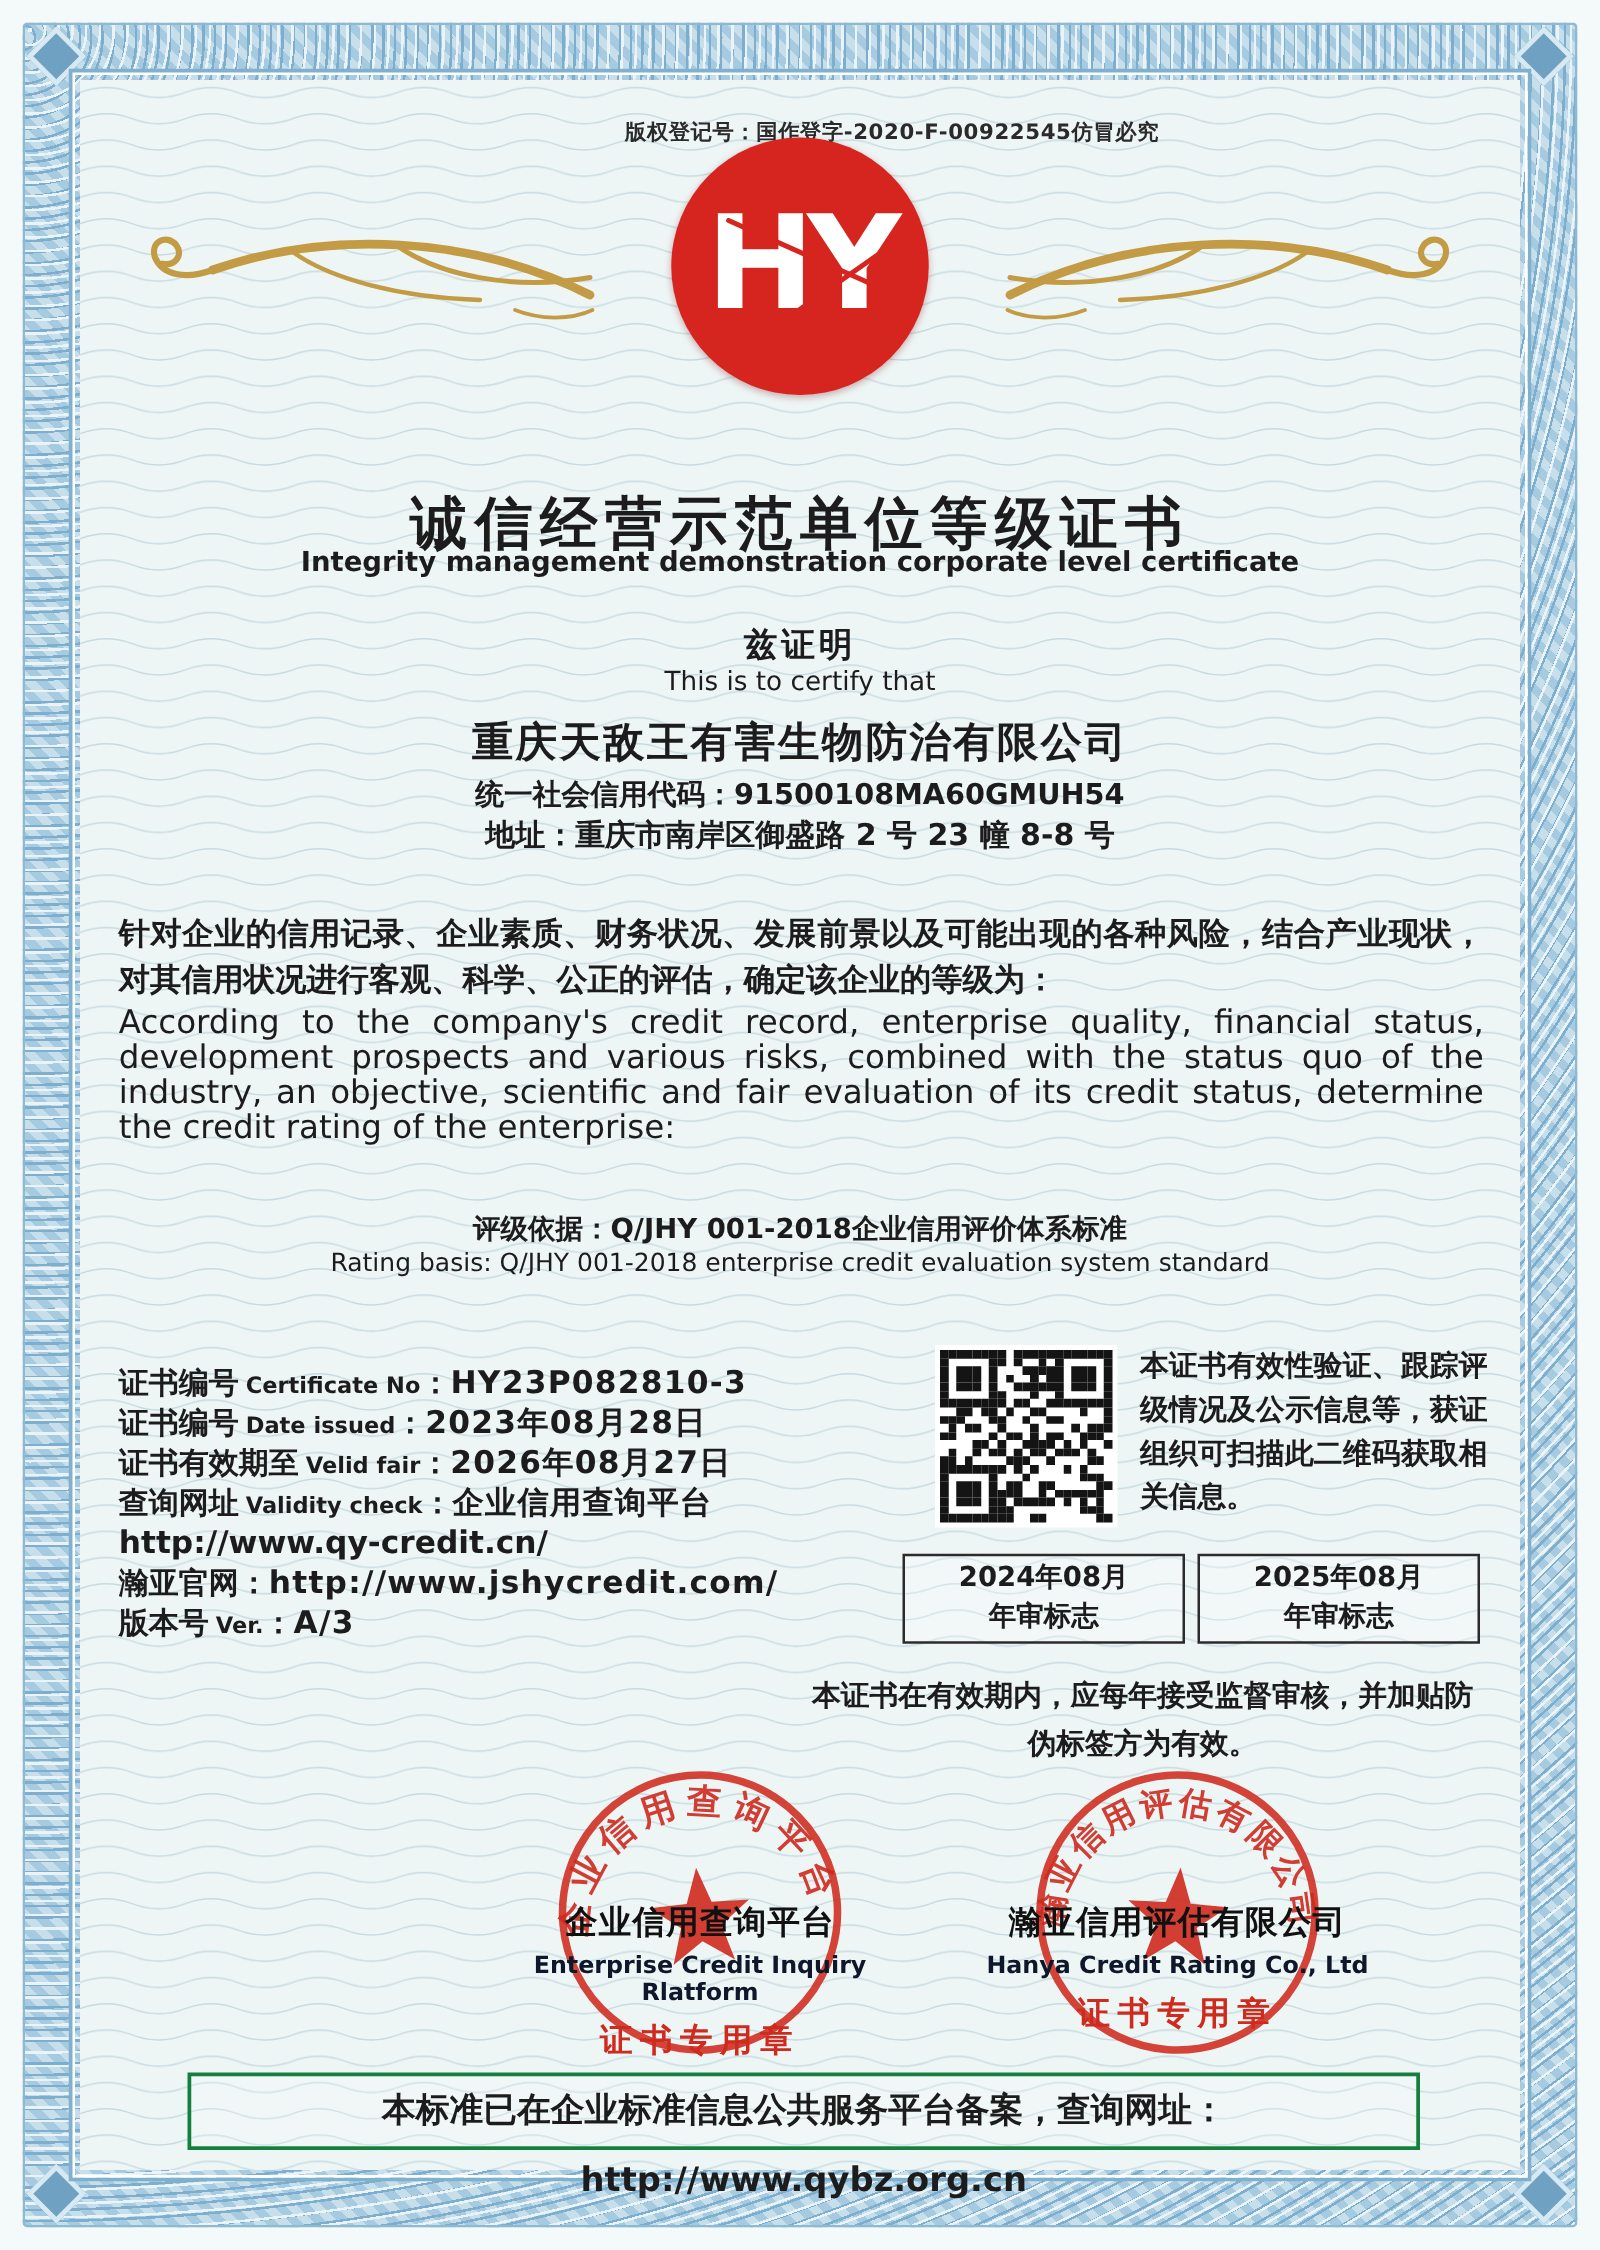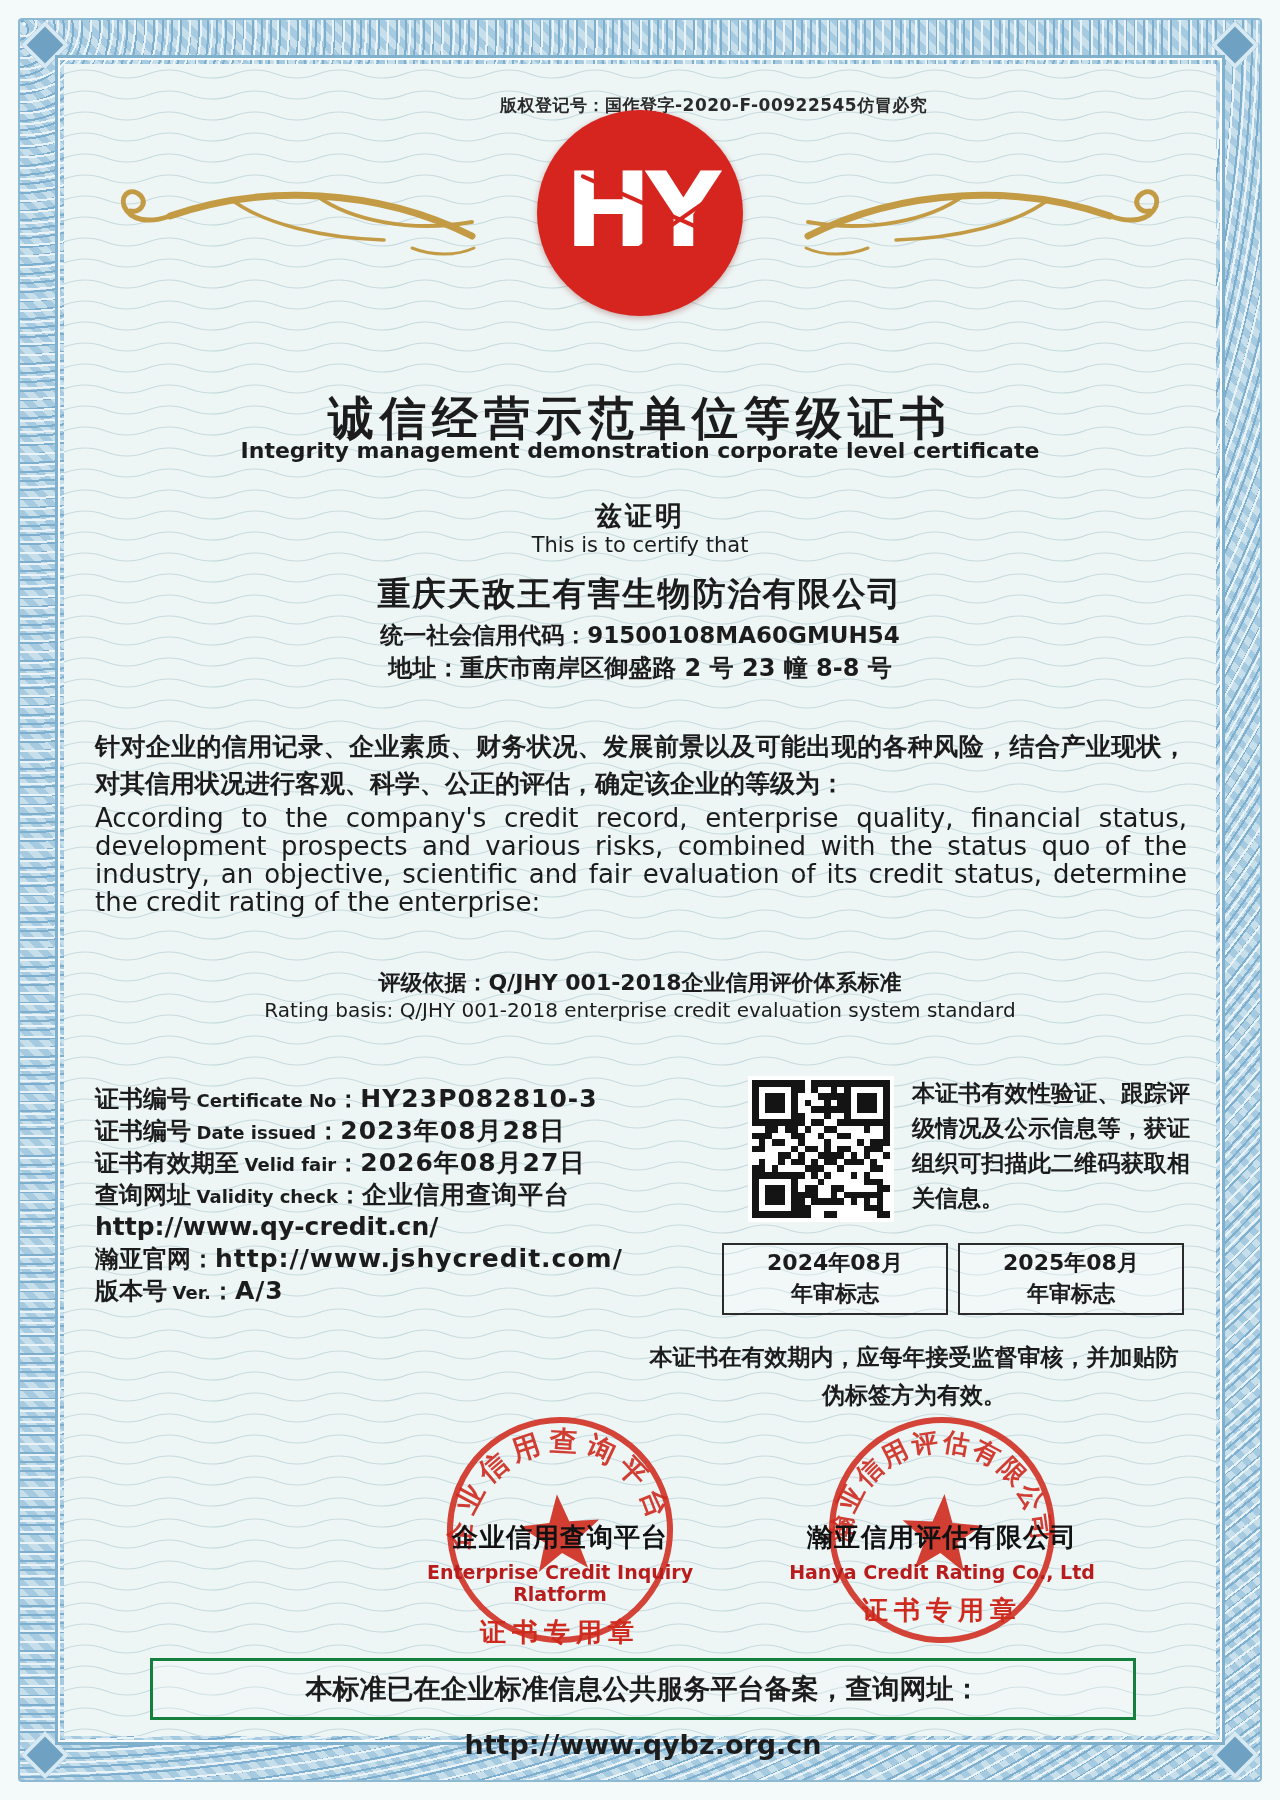--- a/index.html
+++ b/index.html
@@ -44,39 +44,39 @@
   .addr{top:652px;font-size:24px;font-weight:600;}
 
   .para-cn{left:95px;top:728px;width:1092px;font-size:25px;font-weight:600;line-height:37px;text-align:justify;}
   .para-en{left:95px;top:804px;width:1092px;font-size:26px;line-height:28px;text-align:justify;}
 
   .rating{top:882px;font-size:56px;font-weight:bold;color:#d6251f;letter-spacing:1px;}
   .basis-cn{top:968px;font-size:22px;font-weight:600;}
   .basis-en{top:998px;font-size:20px;}
 
   .details{left:95px;top:1088px;width:560px;}
-  .drow{height:32px;line-height:21px;white-space:nowrap;font-weight:600;}
+  .drow{height:32px;line-height:36px;white-space:nowrap;font-weight:600;}
   .dcn{font-size:24px;} .den{font-size:18px;} .dval{font-size:25px;letter-spacing:1px;}
   .durl{font-size:25px;}
 
   .qr{left:748px;top:1076px;width:146px;height:146px;background:#ffffff;display:grid;grid-template-columns:repeat(21,1fr);grid-template-rows:repeat(21,1fr);padding:4px;box-sizing:border-box;}
   .qr i{display:block;} .qr i.d{background:#141414;}
   .qr-note{left:912px;top:1076px;width:278px;font-size:23px;font-weight:600;line-height:35px;text-align:justify;}
 
   .rbox{top:1243px;width:222px;height:66px;border:2px solid #2b2b2b;text-align:center;font-size:22px;font-weight:600;line-height:31px;padding-top:2px;box-sizing:content-box;background:rgba(255,255,255,.25);}
   .rbox1{left:722px;} .rbox2{left:958px;}
   .review-note{left:640px;top:1338px;width:548px;text-align:center;font-size:23px;font-weight:600;line-height:38px;}
 
   .stamp{width:240px;height:240px;}
   .stamp-l{left:440px;top:1410px;transform:rotate(-5deg);}
   .stamp-r{left:822px;top:1410px;transform:rotate(4deg);}
   .caption{top:1520px;width:360px;text-align:center;}
   .cap-l{left:380px;} .cap-r{left:762px;}
   .cap-cn{font-size:26px;font-weight:bold;letter-spacing:1px;color:#111;}
-  .cap-en{font-size:19px;font-weight:600;color:#b91c1c;margin-top:6px;}
+  .cap-en{font-size:19px;font-weight:600;color:#0f172a;margin-top:6px;}
   .cap-seal{font-size:26px;font-weight:bold;color:#cf2a1e;letter-spacing:6px;margin-top:10px;}
 
   .footer-box{left:150px;top:1658px;width:980px;height:56px;border:3px solid #15803d;text-align:center;font-size:27px;font-weight:bold;line-height:56px;background:rgba(255,255,255,.2);}
 </style>
 </head>
 <body>
 
 <div id="page">
 
   <div class="frame-band"></div>

